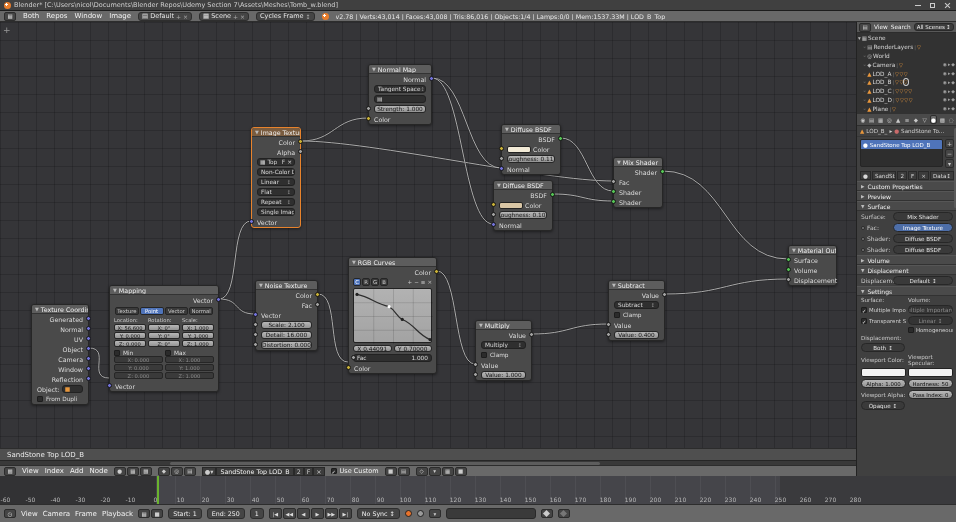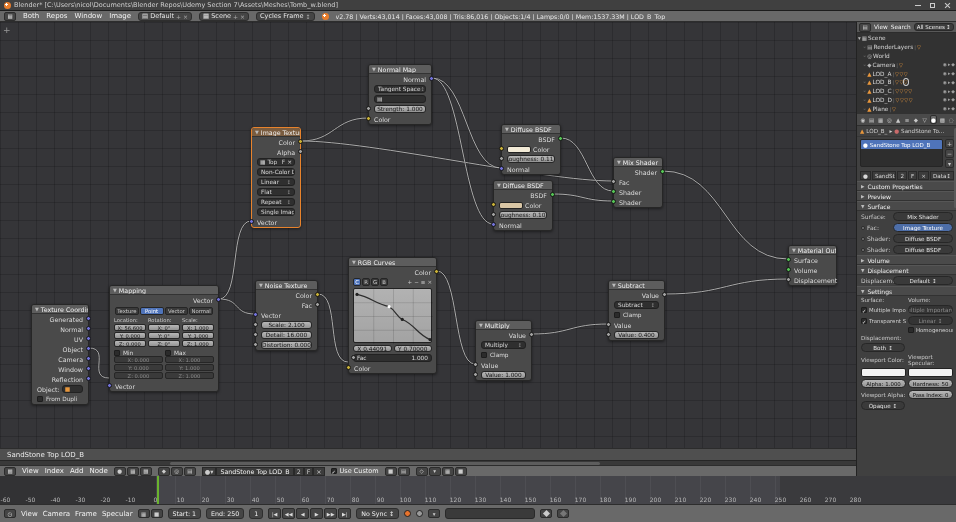--- a/index.html
+++ b/index.html
@@ -1025,21 +1025,21 @@
         <span class="tick" style="left: 855.5px;">280</span>
       </div>
     <div class="playhead" style="left: 157px;"></div>
   </div>
 
   <div class="theader">
     <span class="icobtn">◷</span>
     <span class="menu">View</span>
     <span class="menu">Camera</span>
     <span class="menu">Frame</span>
-    <span class="menu">Specular</span>
+    <span class="menu">Playback</span>
     <span class="icogrp">
       <span class="icobtn">▦</span>
       <span class="icobtn">■</span>
     </span>
     <span class="tpill">
       <span>Start:</span>
         <span>1</span>
     </span>
     <span class="tpill">
       <span>End:</span>

